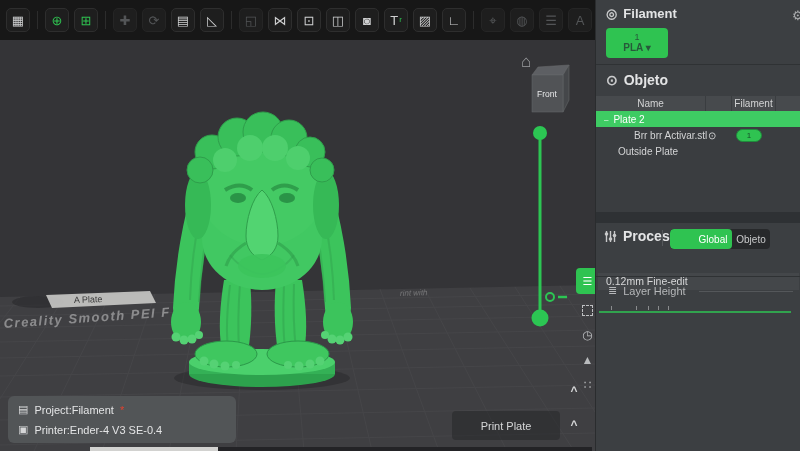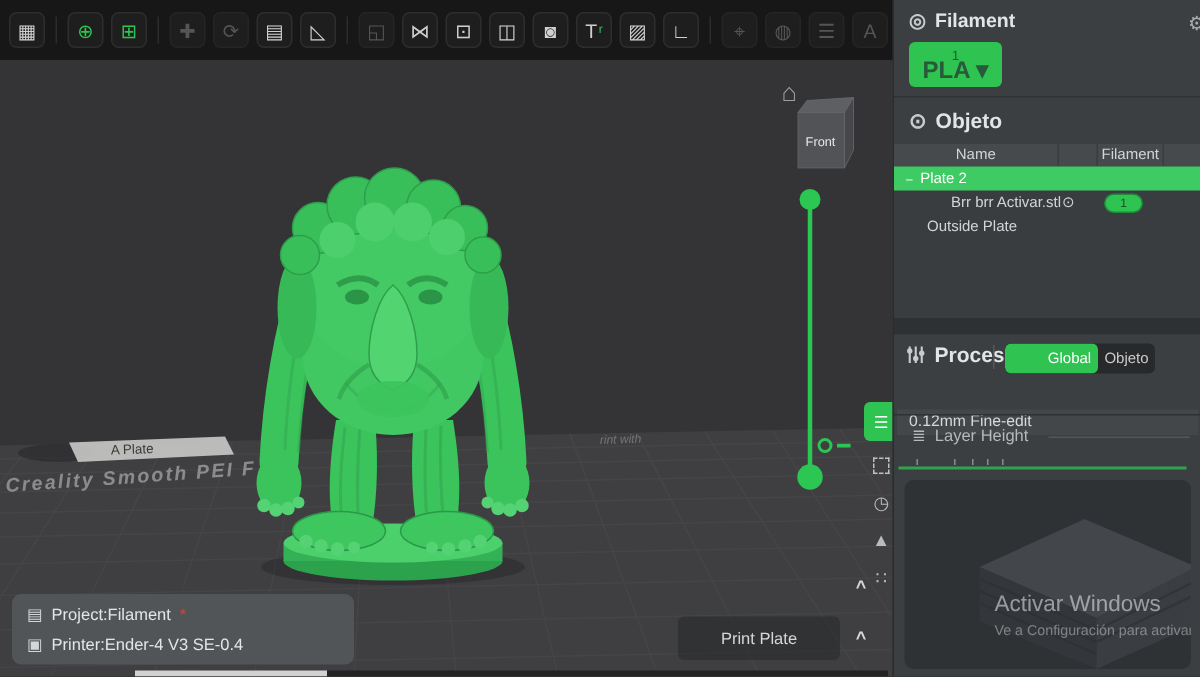--- a/index.html
+++ b/index.html
@@ -61,21 +61,21 @@
   #panel { left:595px; top:0; width:205px; height:451px; background:#3c3f42;
     border-left:1px solid #2a2c2e; z-index:20; overflow:hidden; }
   .sec-head { display:flex; align-items:center; gap:6px; color:#e3e4e5; }
   .sec-ic { color:#c9cacb; }
   #fil-head { left:10px; top:6px; font-size:13px; font-weight:bold; }
   #gear { left:196px; top:8px; color:#a9abad; font-size:13px; }
   #fil-chip { left:10px; top:28px; width:62px; height:30px; background:#2fc351;
     border:none; border-radius:4px; display:flex; flex-direction:column; align-items:center;
     justify-content:center; cursor:pointer; }
   #fil-chip .n { font-size:9px; color:#27593a; line-height:10px;}
-  #fil-chip .m { font-size:16px; color:#27593a; font-weight:bold; line-height:12px;}
+  #fil-chip .m { font-size:10px; color:#27593a; font-weight:bold; line-height:12px;}
   .divline { left:0; width:205px; height:1px; background:#2f3234; }
 
   #obj-head { left:10px; top:72px; font-size:14px; font-weight:bold; }
   #obj-table { left:0; top:96px; width:205px; height:116px; background:#3a3d40;
     font-size:10px; color:#d3d4d5; }
   .t-head { height:15px; background:#474a4d; display:flex; align-items:center; }
   .t-head .c1 { width:110px; text-align:center; border-right:1px solid #3a3d40; height:100%; line-height:15px;}
   .t-head .c2 { width:25px; border-right:0; height:100%;}
   .t-head .c3 { width:45px; text-align:center; border-right:1px solid #3a3d40; border-left:1px solid #3a3d40; height:100%; line-height:15px;}
   .row { height:16px; display:flex; align-items:center; cursor:pointer; position:relative;}
@@ -415,30 +415,14 @@
     <div class="abs lh-rule"></div>
 
     <div class="abs tick" style="left:15px"></div>
     <div class="abs tick" style="left:40px"></div>
     <div class="abs tick" style="left:52px"></div>
     <div class="abs tick" style="left:62px"></div>
     <div class="abs tick" style="left:72px"></div>
     <div class="abs track"></div>
     <div id="lh-val" class="abs">0.12</div>
 
-    <div id="preview" class="abs">
-      <svg width="191" height="126" viewBox="0 0 191 126" style="position:absolute;left:0;top:0">
-        <g opacity="0.9">
-          <polygon points="50,58 120,26 195,58 128,92" fill="#46494d"></polygon>
-          <polygon points="50,58 128,92 128,126 50,94" fill="#35383c"></polygon>
-          <polygon points="128,92 195,58 195,96 128,126" fill="#3c3f43"></polygon>
-          <line x1="50" y1="66" x2="128" y2="100" stroke="#2f3236" stroke-width="1.5"></line>
-          <line x1="50" y1="74" x2="128" y2="108" stroke="#2f3236" stroke-width="1.5"></line>
-          <line x1="50" y1="82" x2="128" y2="116" stroke="#2f3236" stroke-width="1.5"></line>
-          <line x1="128" y1="100" x2="195" y2="67" stroke="#32353a" stroke-width="1.5"></line>
-          <line x1="128" y1="108" x2="195" y2="76" stroke="#32353a" stroke-width="1.5"></line>
-        </g>
-      </svg>
-      <div class="abs wm1">Activar Windows</div>
-      <div class="abs wm2">Ve a Configuración para activar</div>
-    </div>
   </div>
 </div>
 
 </body></html>

